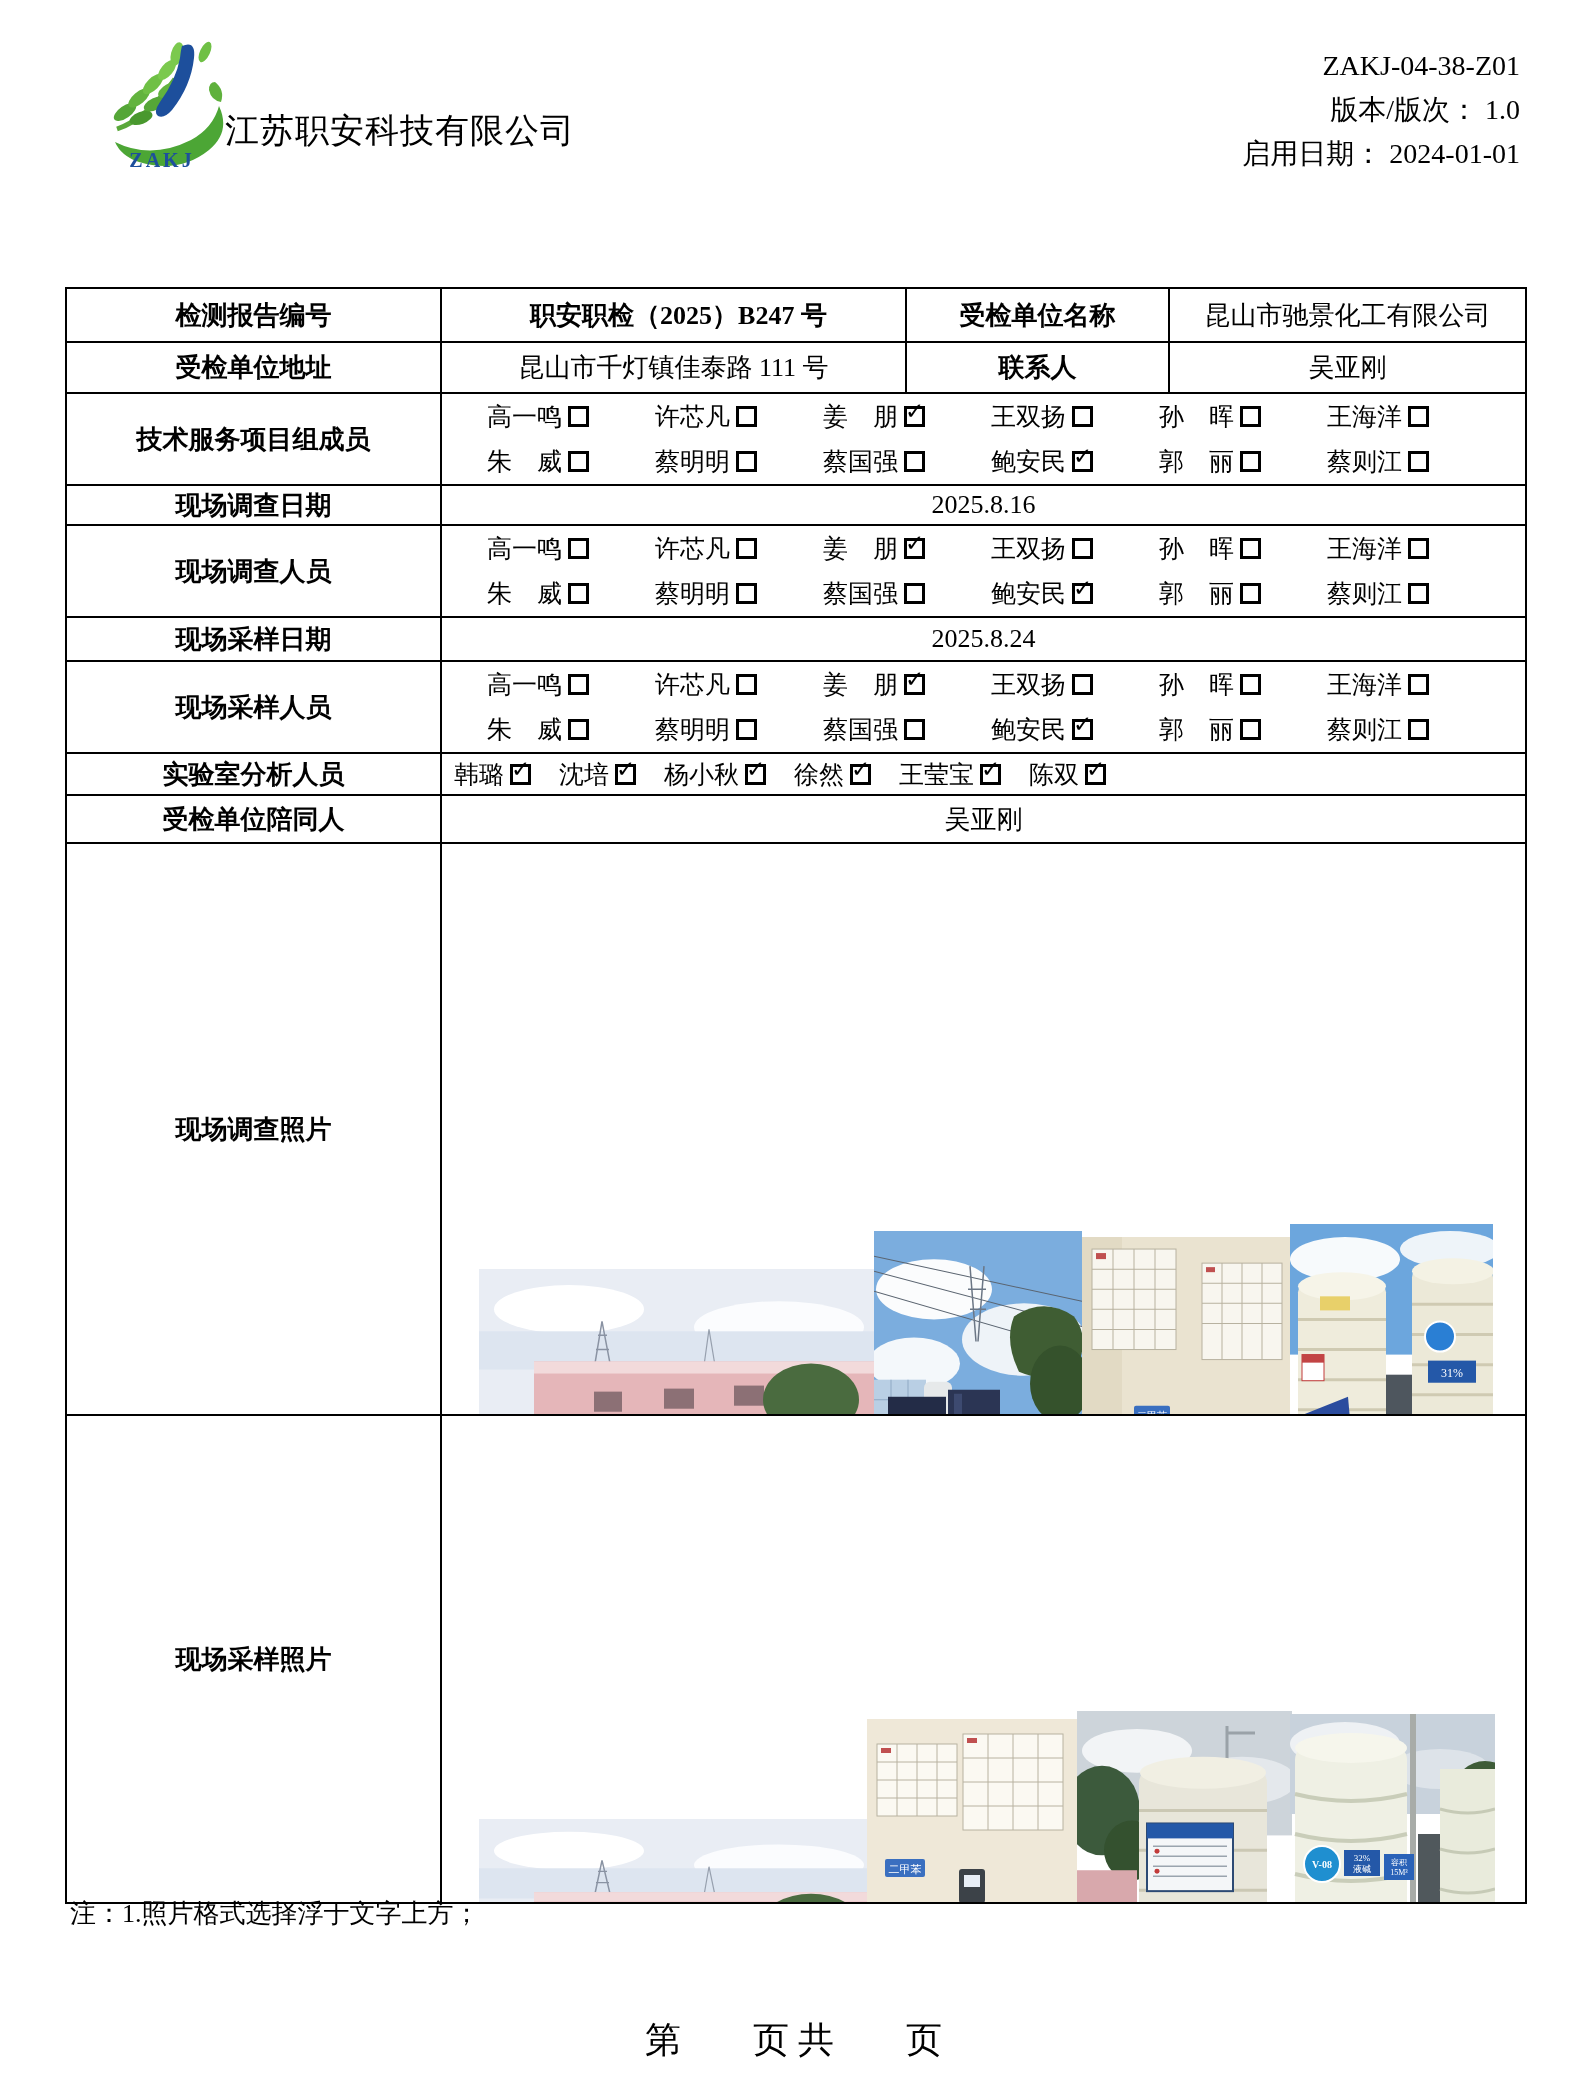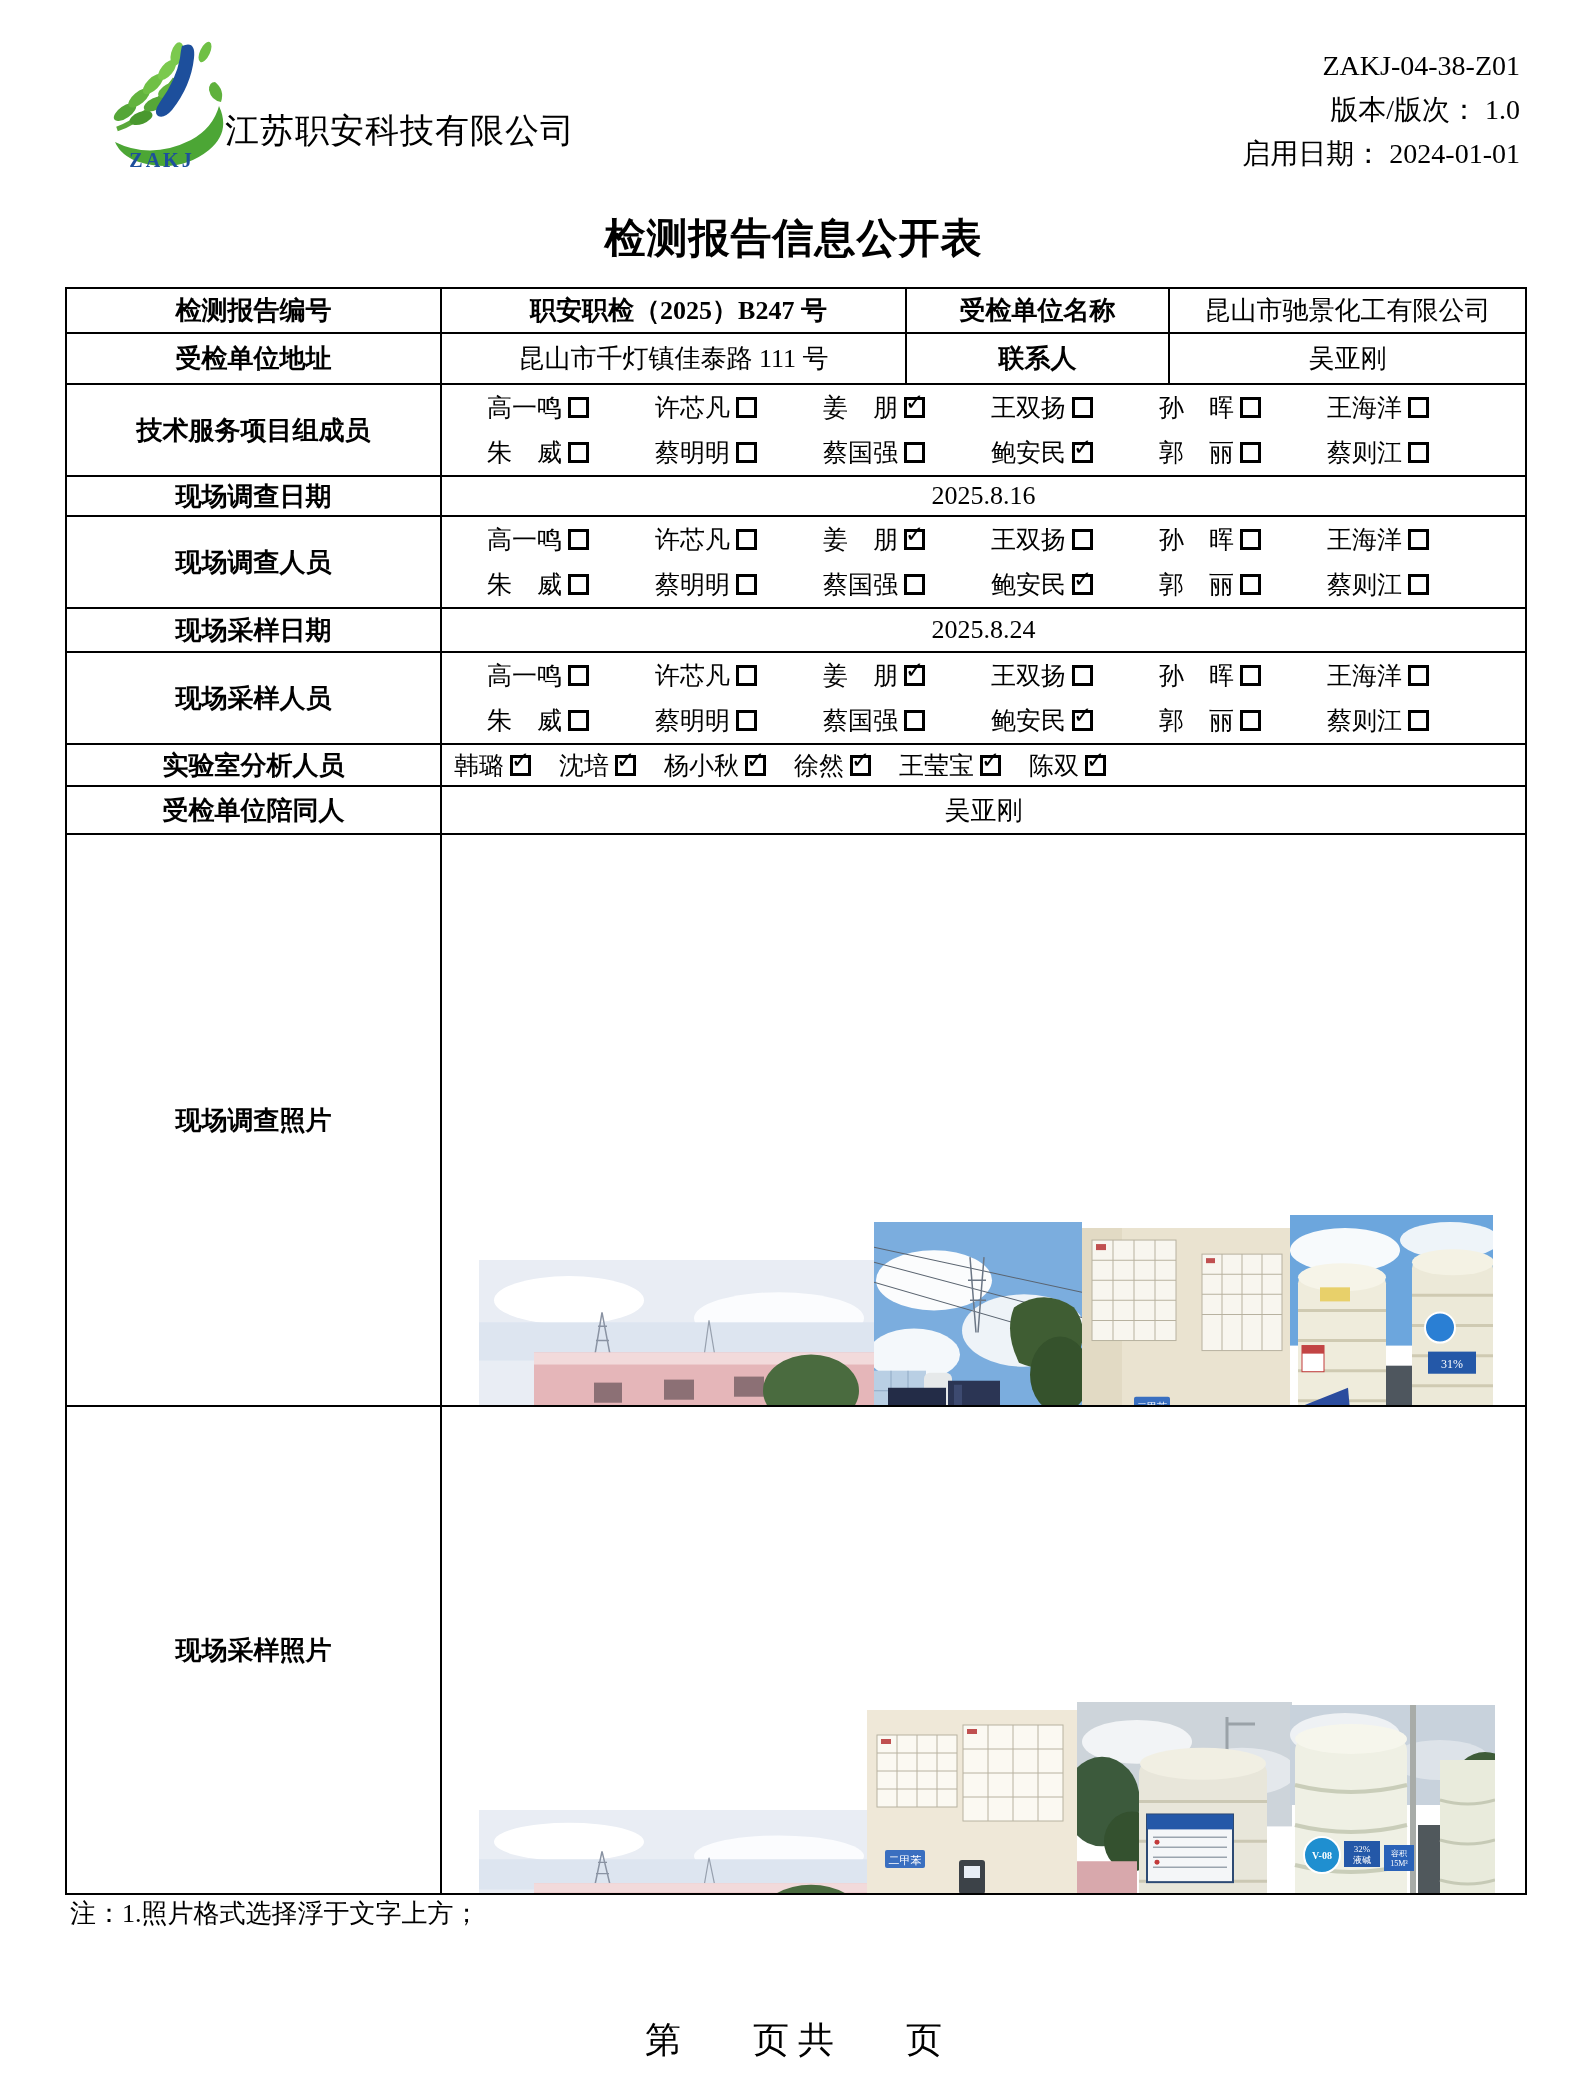--- a/index.html
+++ b/index.html
@@ -104,31 +104,30 @@
       <text x="75" y="143" text-anchor="middle" font-size="20" font-weight="bold" fill="#1d4f9c" letter-spacing="3" font-family="Liberation Serif, DejaVu Serif, serif">ZAKJ</text>
     </svg>
   </div>
   <div class="company-name">江苏职安科技有限公司</div>
   <div class="header-right">
     <div>ZAKJ-04-38-Z01</div>
     <div>版本/版次： 1.0</div>
     <div>启用日期： 2024-01-01</div>
   </div>
 
-  <div class="title">检测报告信息公开表</div>
 
   <table class="report-table">
     <colgroup>
         <col style="width:375px">
         <col style="width:465px">
         <col style="width:263px">
         <col style="width:357px">
       </colgroup>
     <tbody>
-        <tr style="height:45px">
+        <tr style="height:54px">
       <td class="label">检测报告编号</td>
       <td class="bold left">职安职检（2025）B247 号</td>
       <td class="label">受检单位名称</td>
       <td>昆山市驰景化工有限公司</td>
     </tr>
     <tr style="height:51px">
       <td class="label">受检单位地址</td>
       <td>昆山市千灯镇佳泰路 111 号</td>
       <td class="label">联系人</td>
       <td>吴亚刚</td>

